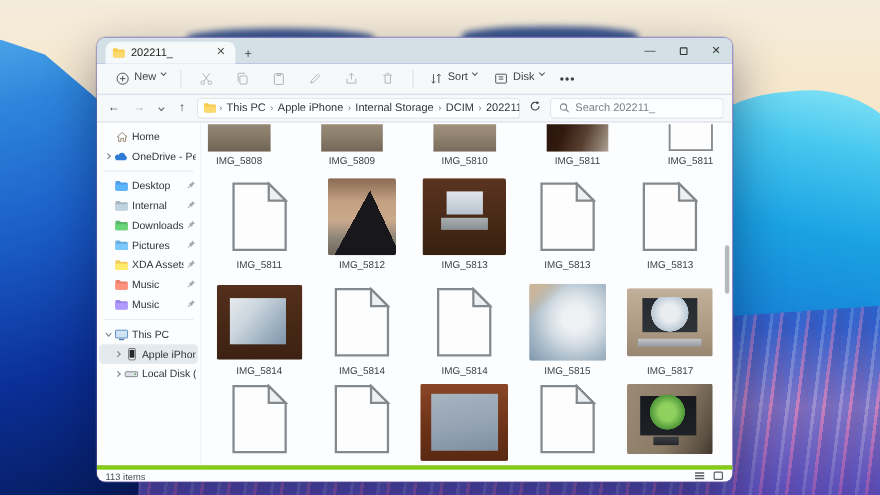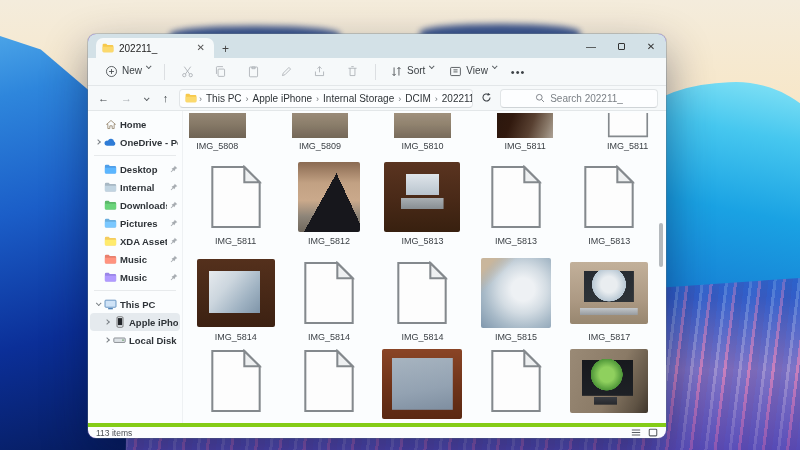--- a/index.html
+++ b/index.html
@@ -49,35 +49,35 @@
   .chev.right { transform:rotate(-45deg); }
   .dots { color:#3d4246; font-size:11px; letter-spacing:1px; padding:0 6px; }
 
   .addrbar { height:25px; background:#f6f9fa; border-bottom:1px solid #e3e7e9; display:flex; align-items:center; padding:0 8px 0 6px; gap:4px; flex:none; }
   .nav-ic { width:19px; text-align:center; color:#3b4045; font-size:11px; }
   .nav-ic.dis { color:#a9aeb3; }
   .nav-ic.small { width:12px; font-size:8px; }
   .addr-box { flex:1; height:19px; background:#fdfeff; border:1px solid #e1e5e7; border-bottom-color:#cfd4d7; border-radius:4px; display:flex; align-items:center; padding:0 5px; gap:1px; min-width:0; overflow:hidden; }
   .crumb { color:#2f3438; padding:0 3px; white-space:nowrap; }
   .crumb-sep { color:#70767b; font-size:9px; padding:0 1px; }
-  .search-box { width:158px; height:19px; background:#fdfeff; border:1px solid #e1e5e7; border-bottom-color:#cfd4d7; border-radius:4px; display:flex; align-items:center; gap:5px; padding:0 7px; color:#7b8086;justify-content:center; }
+  .search-box { width:158px; height:19px; background:#fdfeff; border:1px solid #e1e5e7; border-bottom-color:#cfd4d7; border-radius:4px; display:flex; align-items:center; gap:5px; padding:0 7px; color:#7b8086; }
   .search-box span { white-space:nowrap; overflow:hidden; }
 
   .main { flex:1; display:flex; min-height:0; background:#fbfdfe; }
 
   
   .sidebar { width:95px; flex:none; padding:4px 2px 0 2px; border-right:1px solid #eef1f3; overflow:hidden; }
   .sb-item { display:flex; align-items:center; height:18px; gap:3px; padding:0 2px 0 4px; border-radius:4px; color:#2e3338; font-size:9.5px; white-space:nowrap; }
   .sb-item.sel { background:#e5eaee; }
   .sb-item.ind { padding-left:13px; }
   .sb-item .chevcell { width:7px; flex:none; display:flex; justify-content:center; }
   .sb-item .chev { border-color:#7a8086; }
   .sb-icon { width:13px; flex:none; display:flex; align-items:center; justify-content:center; }
   .sb-icon svg { display:block; }
-  .sb-label { flex:1; overflow:hidden; text-overflow:clip;font-weight:bold; }
+  .sb-label { flex:1; overflow:hidden; text-overflow:clip; }
   .sb-pin { flex:none; width:8px; opacity:.75; }
   .sb-div { height:1px; background:#e7eaec; margin:4px 4px; }
 
   
   .content { flex:1; position:relative; padding:2px 10px 0 6px; min-width:0; overflow:hidden; }
   .grid-row { display:grid; grid-template-columns:repeat(5,1fr); }
   .grid-row.r0 { height:40px;gap:46px; } .grid-row.r1, .grid-row.r2 { height:96px; } .grid-row.r3 { height:80px; }
   .cell { display:flex; flex-direction:column; align-items:center; justify-content:flex-end; overflow:hidden; padding-bottom:2px; }
   .thumbwrap { display:flex; align-items:flex-end; justify-content:center; overflow:hidden; }
   .r0 .thumbwrap { height:26px; }
@@ -209,21 +209,21 @@
             <path d="M5 3v10M3 11l2 2 2-2M11 13V3M9 5l2-2 2 2"></path>
           </svg>
         <span>Sort</span>
         <span class="chev"></span>
       </div>
       <div class="tbtn">
         <svg width="13" height="13" viewBox="0 0 16 16" fill="none" stroke="#3d4246">
             <rect x="2" y="3" width="12" height="10" rx="1"></rect>
             <path d="M5.5 6h5M5.5 8.5h5"></path>
           </svg>
-        <span>View</span>
+        <span>Disk</span>
         <span class="chev"></span>
       </div>
       <span class="dots">•••</span>
     </div>
 
     <div class="addrbar">
       <span class="nav-ic">←</span>
       <span class="nav-ic dis">→</span>
       <span class="nav-ic small"><span class="chev"></span></span>
       <span class="nav-ic">↑</span>

